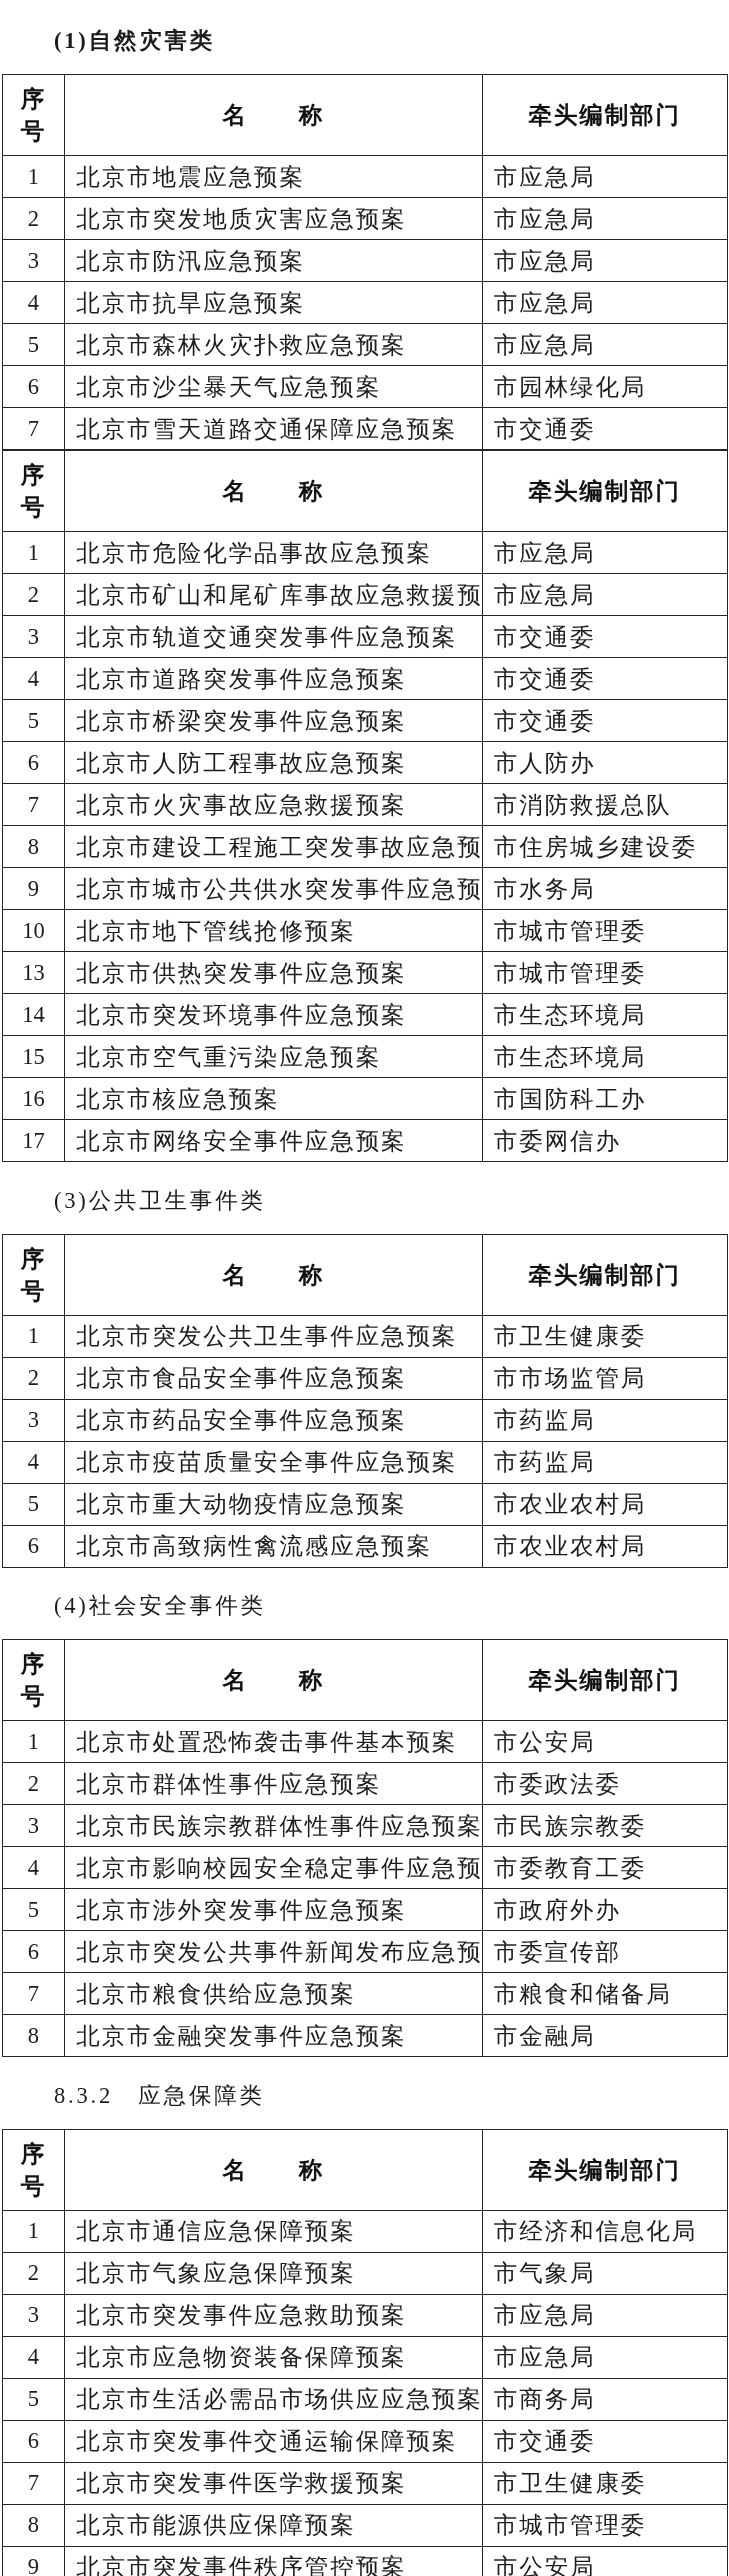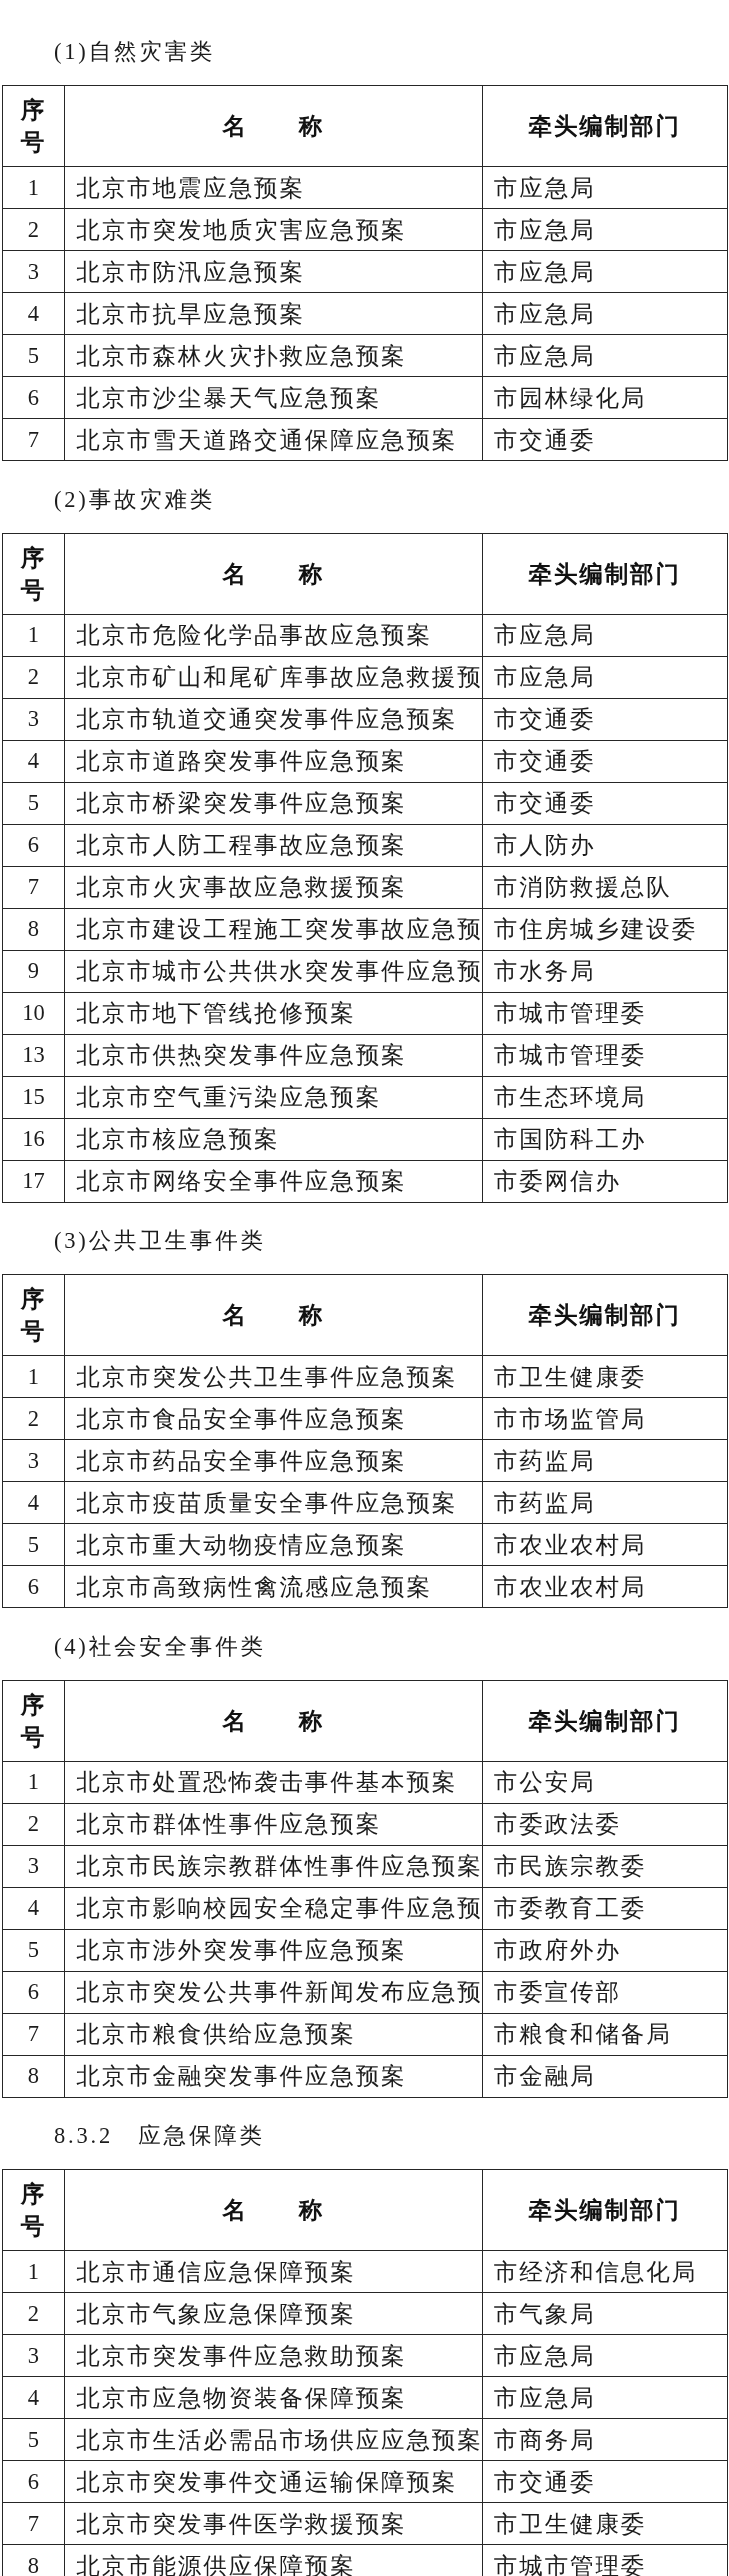--- a/index.html
+++ b/index.html
@@ -14,21 +14,21 @@
   .page { width: 730px; }
   .section { }
   .section-heading {
     margin: 22.5px 0 17px 54px;
     font-size: 22.5px;
     line-height: 32px;
     letter-spacing: 2.8px;
     color: #1c1c1c;
     font-weight: normal;
   }
-  .section:first-child .section-heading { margin-top: 36px; }
+  .section:first-child .section-heading { margin-top: 25px; font-weight: bold; }
   table.plans {
     width: 726px;
     margin-left: 1.9px;
     border-collapse: collapse;
     table-layout: fixed;
     border: 1.9px solid #262626;
   }
   table.plans col.c-num  { width: 62px;  }
   table.plans col.c-name { width: 417px; }
   table.plans col.c-dept { width: 245px; }
@@ -114,21 +114,20 @@
           <tr>
             <td class="cell-num">7</td>
             <td>北京市雪天道路交通保障应急预案</td>
             <td>市交通委</td>
           </tr>
         </tbody>
     </table>
   </div>
 
   <div class="section">
-    <div class="section-heading">(2)事故灾难类</div>
     <table class="plans">
       <colgroup>
           <col class="c-num">
           <col class="c-name">
           <col class="c-dept">
         </colgroup>
       <thead>
         <tr>
           <th>序号</th>
           <th>名　　称</th>
@@ -185,20 +184,25 @@
             <td class="cell-num">10</td>
             <td>北京市地下管线抢修预案</td>
             <td>市城市管理委</td>
           </tr>
           <tr>
             <td class="cell-num">13</td>
             <td>北京市供热突发事件应急预案</td>
             <td>市城市管理委</td>
           </tr>
           <tr>
+            <td class="cell-num">14</td>
+            <td>北京市突发环境事件应急预案</td>
+            <td>市生态环境局</td>
+          </tr>
+          <tr>
             <td class="cell-num">15</td>
             <td>北京市空气重污染应急预案</td>
             <td>市生态环境局</td>
           </tr>
           <tr>
             <td class="cell-num">16</td>
             <td>北京市核应急预案</td>
             <td>市国防科工办</td>
           </tr>
           <tr>

